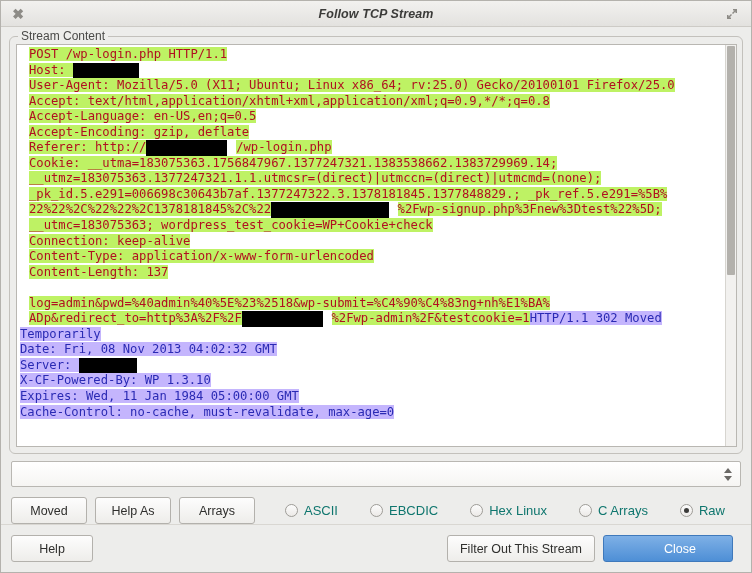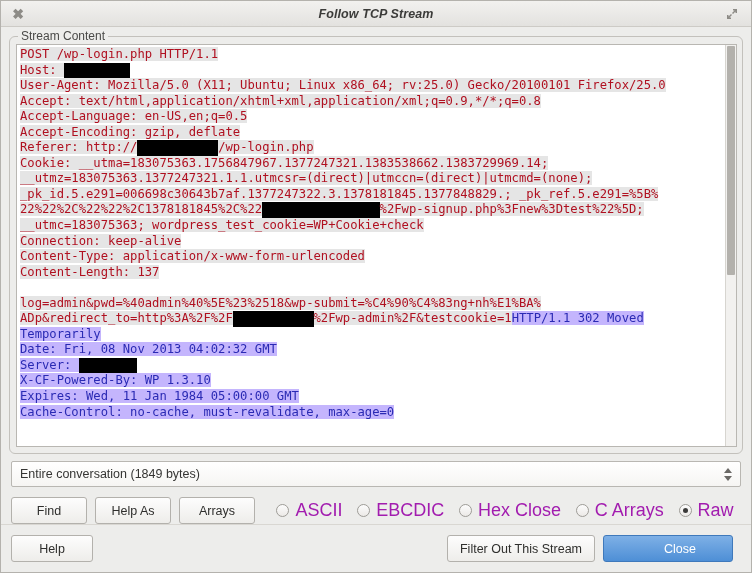--- a/index.html
+++ b/index.html
@@ -85,21 +85,21 @@
     padding: 2px 0 0 3px;
     font-family: "DejaVu Sans Mono", "Liberation Mono", monospace;
     font-size: 12.2px;
     line-height: 15.55px;
     white-space: pre;
   }
   #textview .line {
     height: 15.55px;
     white-space: pre;
   }
-  .req  { color: #b01020; background: #e5e5e5; }
+  .req  { color: #b01020; background: #bef264; margin-left: 9px; }
   .res  { color: #2a2ab4; background: #c4b5fd; }
   .redact {
     display: inline-block;
     background: #000000;
     color: transparent;
     vertical-align: baseline;
   }
 
   
   #tv-scroll {
@@ -158,21 +158,21 @@
     border: 1px solid #b3b1ac;
     border-radius: 3px;
     font-size: 12.5px;
     color: #2f2f2d;
     display: flex;
     align-items: center;
     justify-content: center;
     margin-right: 8px;
   }
   .radio-group { display: flex; align-items: center; flex: 1 1 auto; justify-content: space-around; margin-left: 6px; }
-  .radio { display: flex; align-items: center; font-size: 18px; color: #a21caf; }
+  .radio { display: flex; align-items: center; font-size: 13px; color: #0f766e; }
   .radio .dot {
     width: 13px; height: 13px;
     border-radius: 50%;
     border: 1px solid #9e9c97;
     background: linear-gradient(#fcfcfc, #eceae7);
     margin-right: 6px;
     position: relative;
     flex: 0 0 13px;
   }
   .radio.checked .dot::after {
@@ -227,44 +227,43 @@
     <div id="textview-wrap">
       <div id="textview"><div class="line"><span class="req">POST /wp-login.php HTTP/1.1</span></div><div class="line"><span class="req">Host: </span><span class="redact">&nbsp;&nbsp;&nbsp;&nbsp;&nbsp;&nbsp;&nbsp;&nbsp;&nbsp;</span></div><div class="line"><span class="req">User-Agent: Mozilla/5.0 (X11; Ubuntu; Linux x86_64; rv:25.0) Gecko/20100101 Firefox/25.0</span></div><div class="line"><span class="req">Accept: text/html,application/xhtml+xml,application/xml;q=0.9,*/*;q=0.8</span></div><div class="line"><span class="req">Accept-Language: en-US,en;q=0.5</span></div><div class="line"><span class="req">Accept-Encoding: gzip, deflate</span></div><div class="line"><span class="req">Referer: http://</span><span class="redact">&nbsp;&nbsp;&nbsp;&nbsp;&nbsp;&nbsp;&nbsp;&nbsp;&nbsp;&nbsp;&nbsp;</span><span class="req">/wp-login.php</span></div><div class="line"><span class="req">Cookie: __utma=183075363.1756847967.1377247321.1383538662.1383729969.14;</span></div><div class="line"><span class="req">__utmz=183075363.1377247321.1.1.utmcsr=(direct)|utmccn=(direct)|utmcmd=(none);</span></div><div class="line"><span class="req">_pk_id.5.e291=006698c30643b7af.1377247322.3.1378181845.1377848829.; _pk_ref.5.e291=%5B%</span></div><div class="line"><span class="req">22%22%2C%22%22%2C1378181845%2C%22</span><span class="redact">&nbsp;&nbsp;&nbsp;&nbsp;&nbsp;&nbsp;&nbsp;&nbsp;&nbsp;&nbsp;&nbsp;&nbsp;&nbsp;&nbsp;&nbsp;&nbsp;</span><span class="req">%2Fwp-signup.php%3Fnew%3Dtest%22%5D;</span></div><div class="line"><span class="req">__utmc=183075363; wordpress_test_cookie=WP+Cookie+check</span></div><div class="line"><span class="req">Connection: keep-alive</span></div><div class="line"><span class="req">Content-Type: application/x-www-form-urlencoded</span></div><div class="line"><span class="req">Content-Length: 137</span></div><div class="line"><span class="req"></span></div><div class="line"><span class="req">log=admin&amp;pwd=%40admin%40%5E%23%2518&amp;wp-submit=%C4%90%C4%83ng+nh%E1%BA%</span></div><div class="line"><span class="req">ADp&amp;redirect_to=http%3A%2F%2F</span><span class="redact">&nbsp;&nbsp;&nbsp;&nbsp;&nbsp;&nbsp;&nbsp;&nbsp;&nbsp;&nbsp;&nbsp;</span><span class="req">%2Fwp-admin%2F&amp;testcookie=1</span><span class="res">HTTP/1.1 302 Moved</span></div><div class="line"><span class="res">Temporarily</span></div><div class="line"><span class="res">Date: Fri, 08 Nov 2013 04:02:32 GMT</span></div><div class="line"><span class="res">Server: </span><span class="redact">&nbsp;&nbsp;&nbsp;&nbsp;&nbsp;&nbsp;&nbsp;&nbsp;</span></div><div class="line"><span class="res">X-CF-Powered-By: WP 1.3.10</span></div><div class="line"><span class="res">Expires: Wed, 11 Jan 1984 05:00:00 GMT</span></div><div class="line"><span class="res">Cache-Control: no-cache, must-revalidate, max-age=0</span></div></div>
       <div id="tv-scroll">
         <div id="tv-thumb"></div>
       </div>
     </div>
   </div>
 
   <div id="combo-row">
     <div id="combo">
-      <span>Entire conversation (1849 bytes)</span>
       <span id="combo-arrows">
         <span class="tri up"></span>
         <span class="tri down"></span>
       </span>
     </div>
   </div>
 
   <div id="controls">
-    <div class="btn">Find</div>
+    <div class="btn">Moved</div>
     <div class="btn">Help As</div>
     <div class="btn">Arrays</div>
     <div class="radio-group" id="format-radios">
         <div class="radio">
           <span class="dot"></span>
           <span>ASCII</span>
         </div>
         <div class="radio">
           <span class="dot"></span>
           <span>EBCDIC</span>
         </div>
         <div class="radio">
           <span class="dot"></span>
-          <span>Hex Close</span>
+          <span>Hex Linux</span>
         </div>
         <div class="radio">
           <span class="dot"></span>
           <span>C Arrays</span>
         </div>
         <div class="radio checked">
           <span class="dot"></span>
           <span>Raw</span>
         </div>
       </div>

